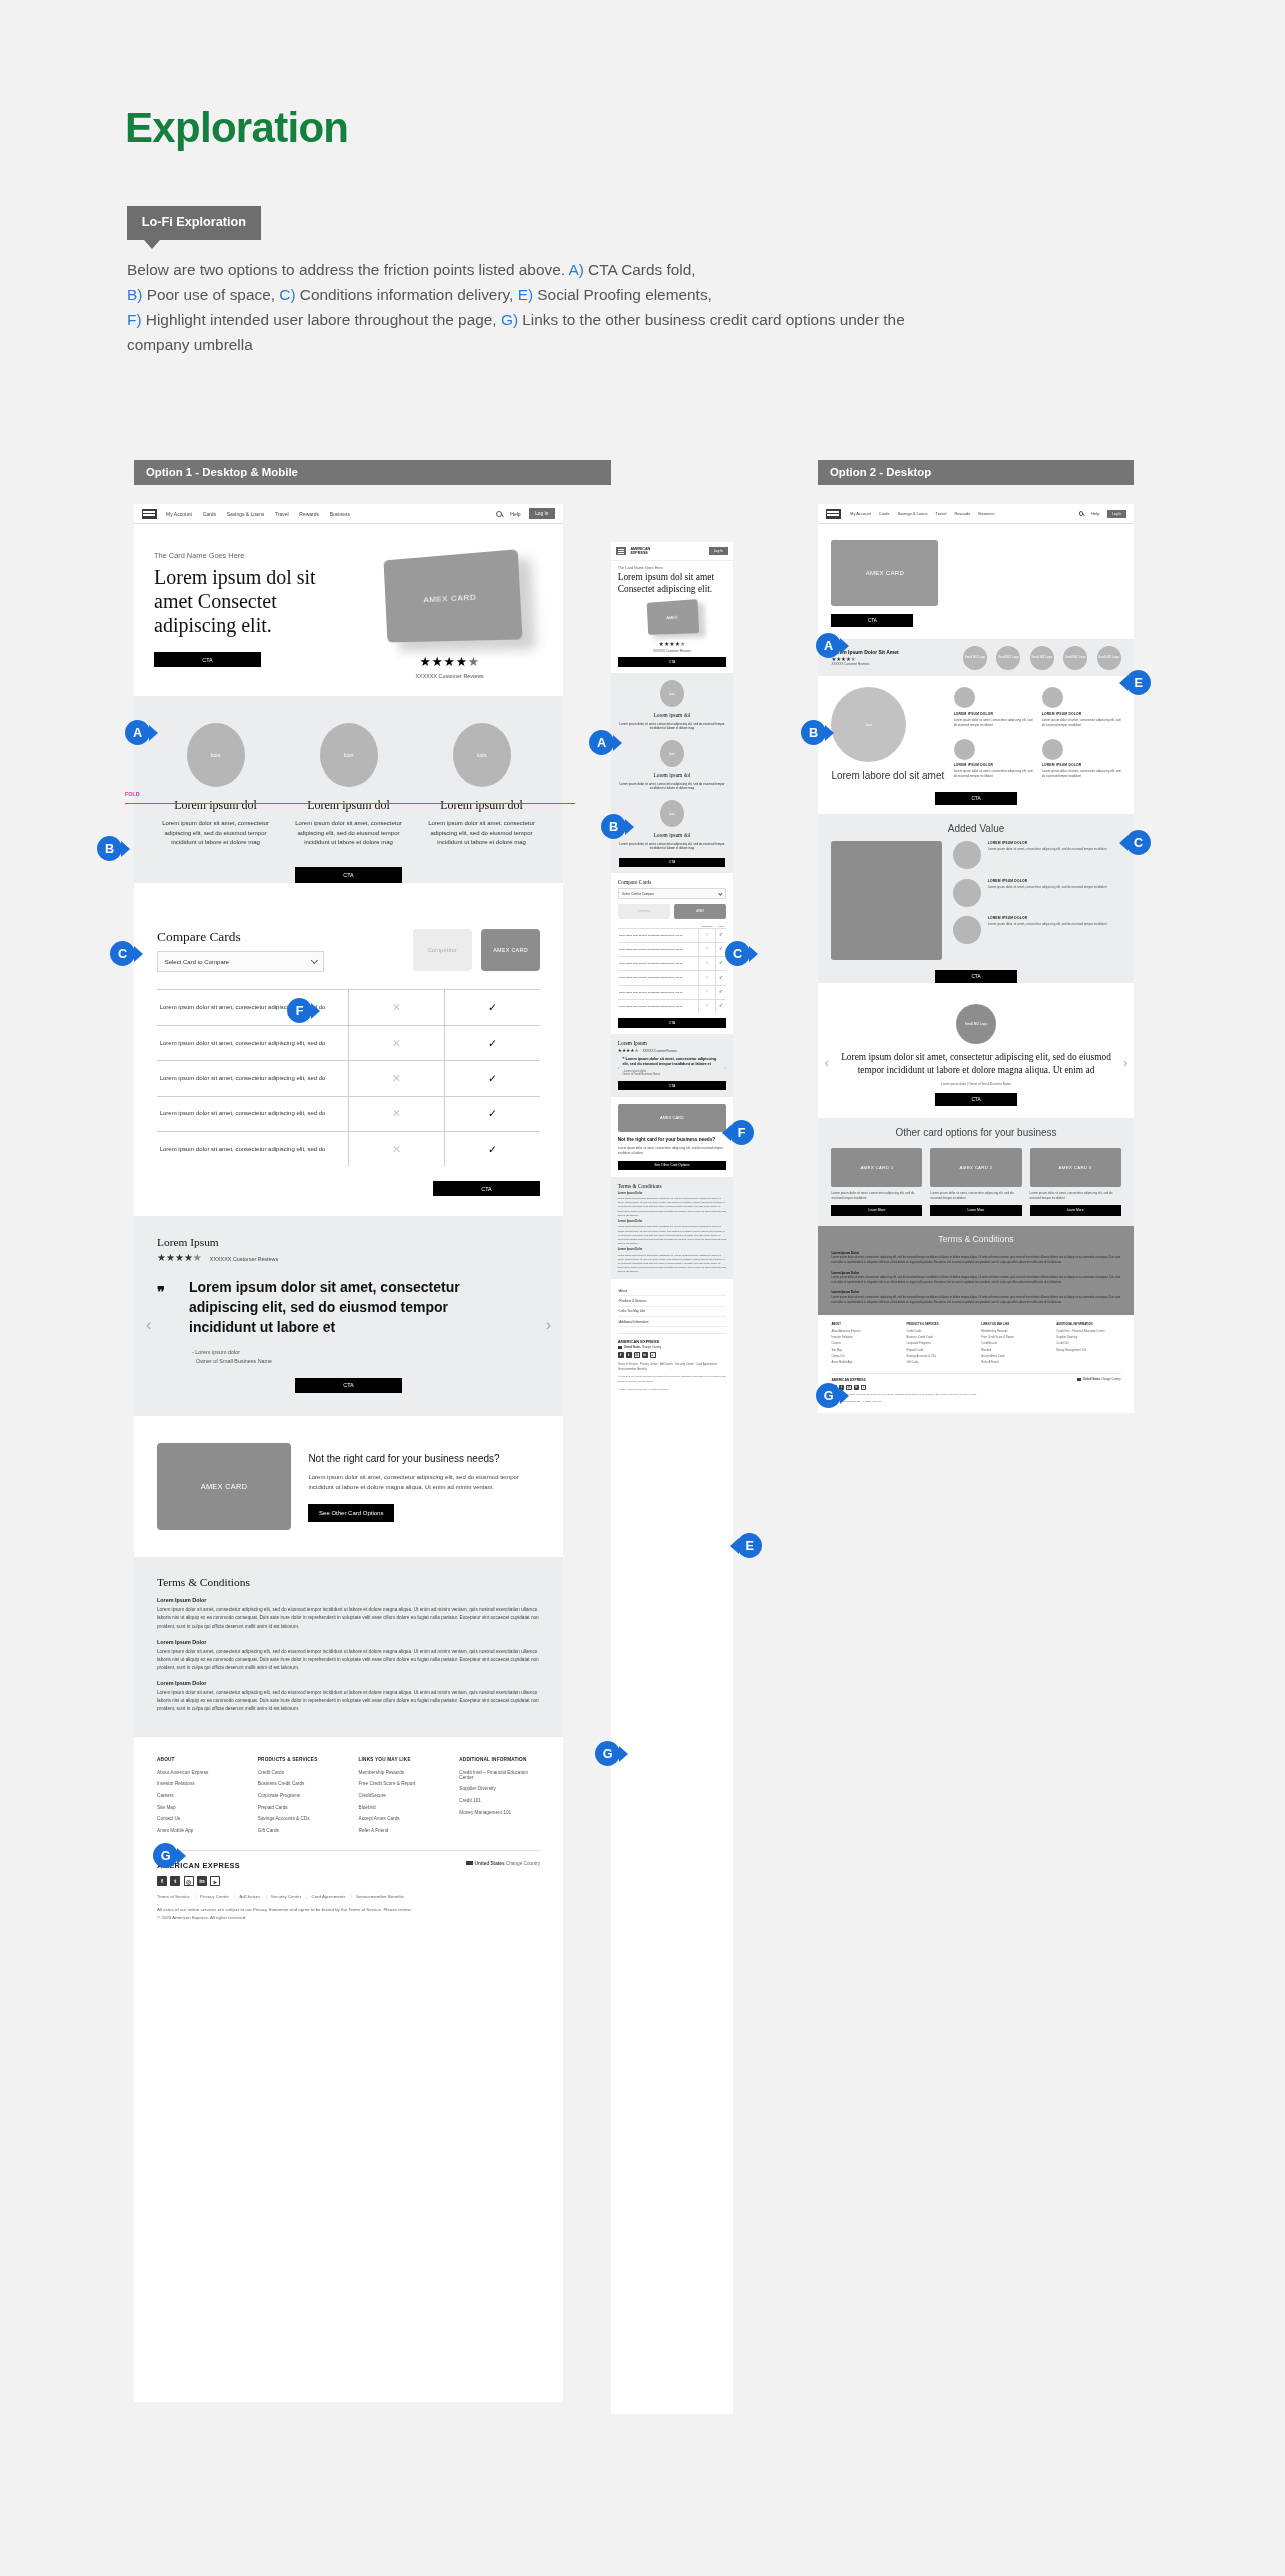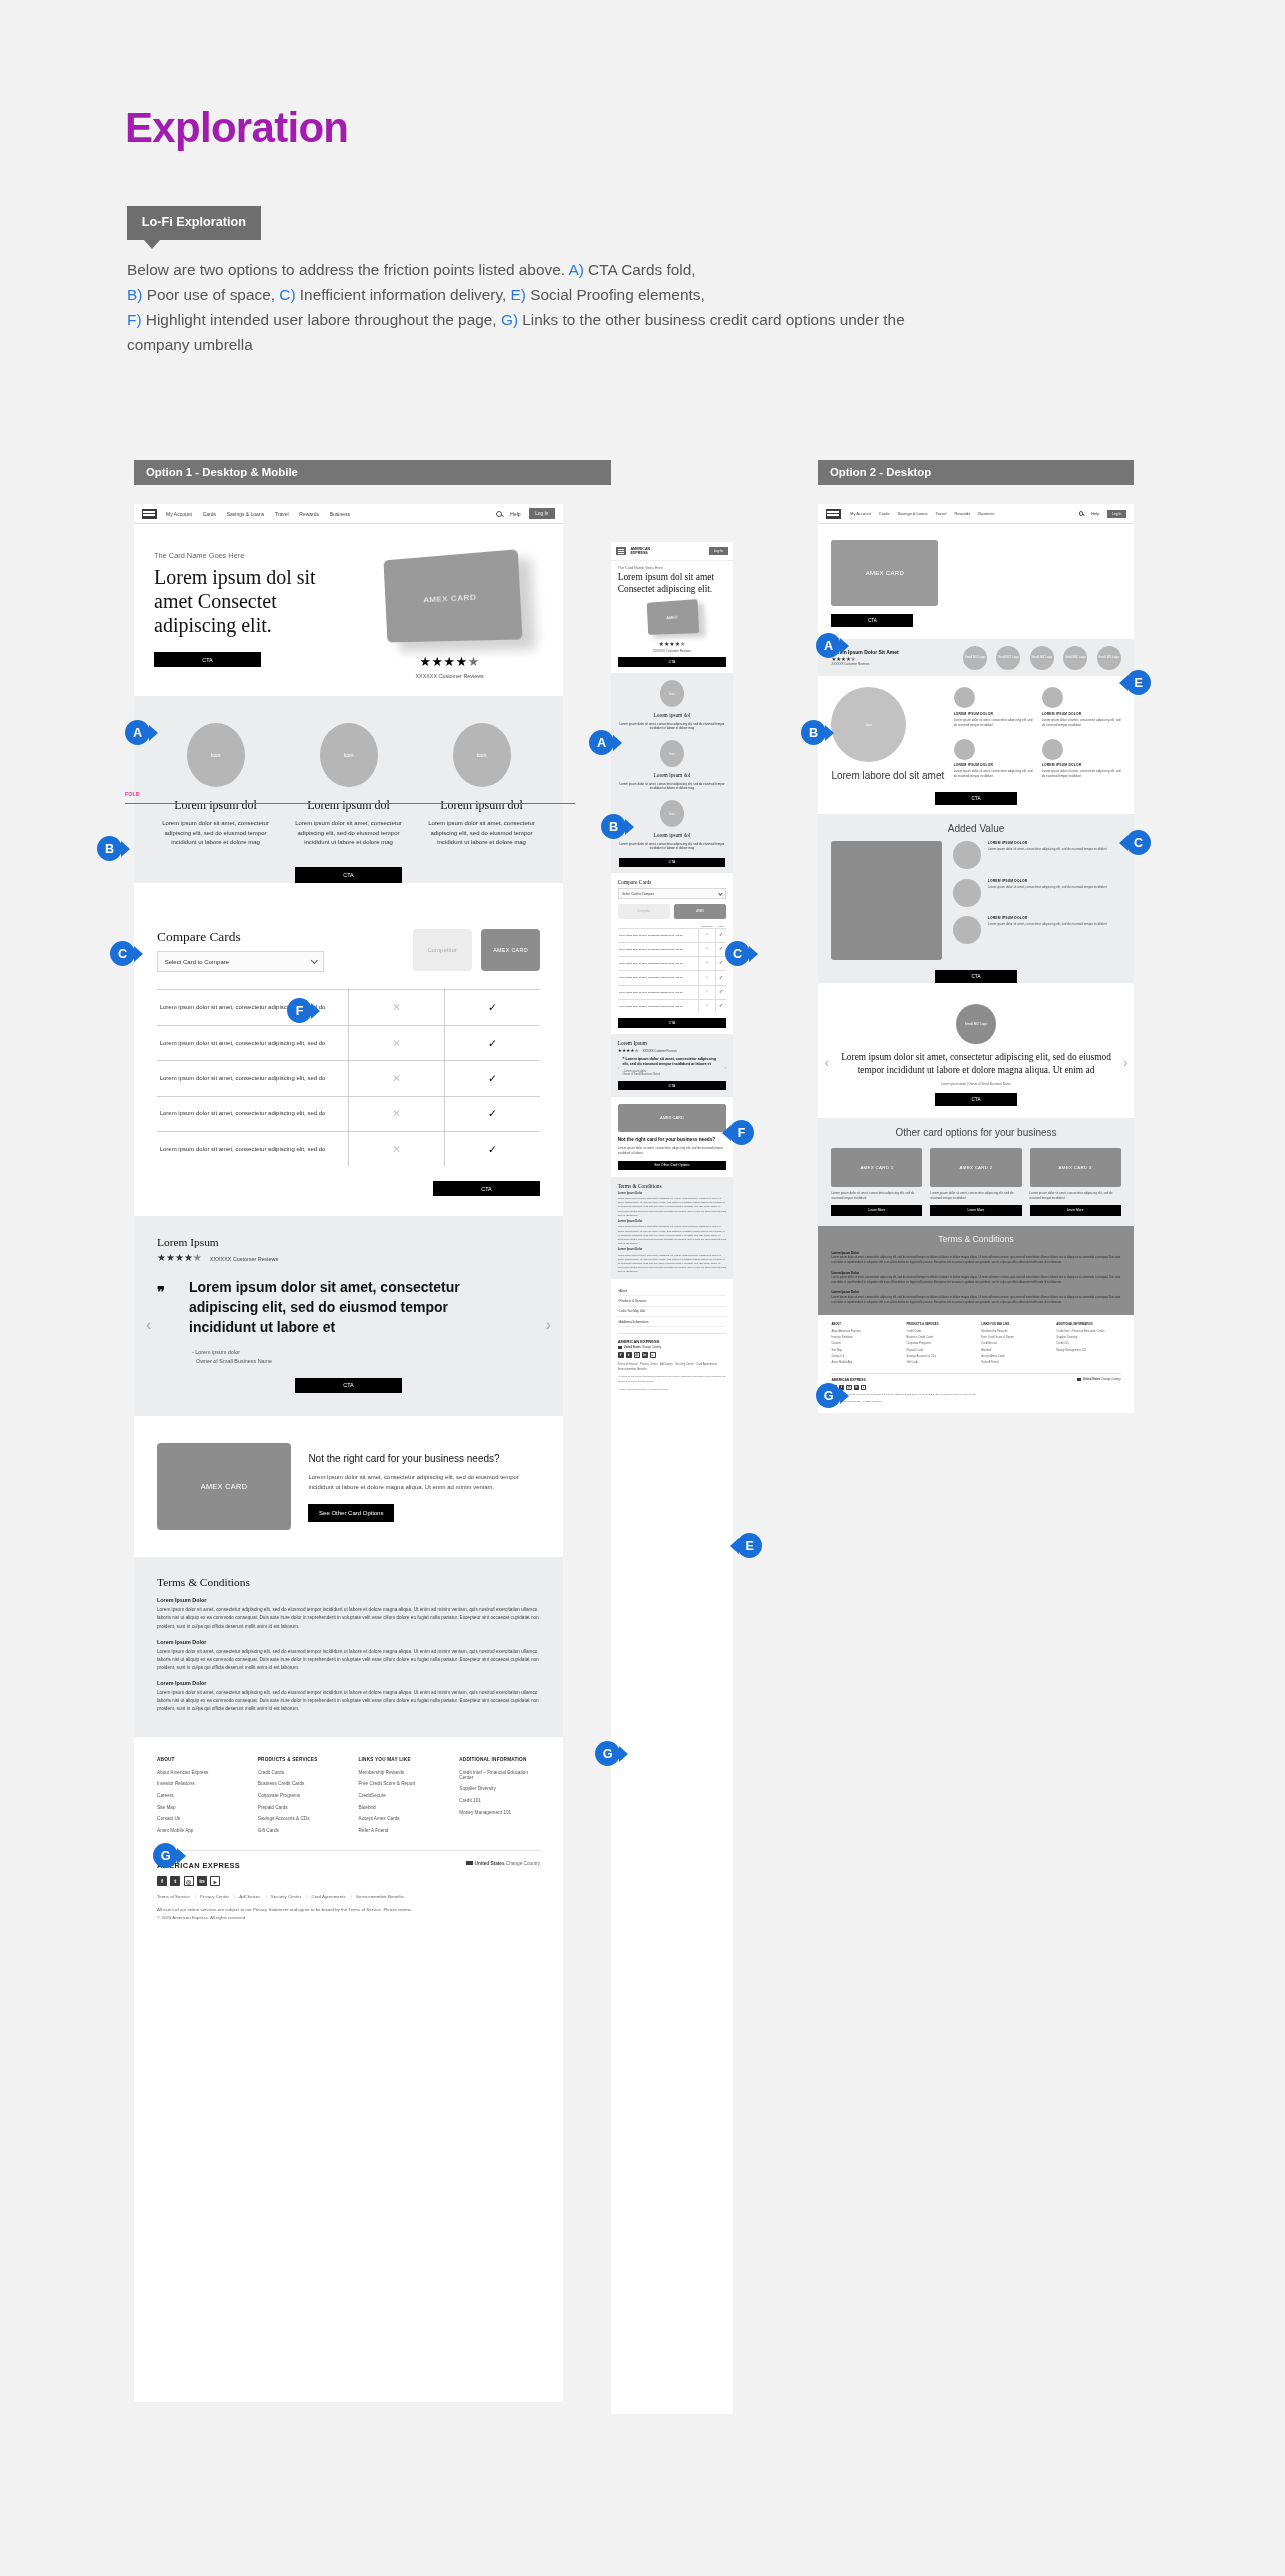--- a/index.html
+++ b/index.html
@@ -8,21 +8,21 @@
     background: #f2f2f2;
     font-family: "Liberation Sans", sans-serif;
     color: #333;
     position: relative;
     overflow: hidden;
   }
 
   
   .page-title {
     position: absolute; left: 125px; top: 104px;
-    font-size: 42px; font-weight: bold; color: #a21caf;
+    font-size: 42px; font-weight: bold; color: #15803d;
     letter-spacing: -0.7px;
   }
   .badge {
     position: absolute; left: 127px; top: 206px;
     background: #6e6e6e; color: #fff;
     font-size: 12.7px; font-weight: bold;
     padding: 9.4px 14.7px 10.7px 14.7px;
   }
   .badge:after {
     content:""; position:absolute; left: 17.4px; bottom: -9.4px;
@@ -257,21 +257,21 @@
   }
   .pin.left:after { right:auto; left:-7.4px; border-left:none; border-right:9.4px solid #1a6ed8; }
 </style>
 </head>
 <body>
 
 <div class="page-title">Exploration</div>
 <div class="badge">Lo-Fi Exploration</div>
 <div class="intro">
   <span>Below are two options to address the friction points listed above. </span><span class="k">A)</span><span> CTA Cards fold, </span><br>
-  <span class="k">B)</span><span> Poor use of space, </span><span class="k">C)</span><span> Inefficient information delivery, </span><span class="k">E)</span><span> Social Proofing elements, </span><br>
+  <span class="k">B)</span><span> Poor use of space, </span><span class="k">C)</span><span> Conditions information delivery, </span><span class="k">E)</span><span> Social Proofing elements, </span><br>
   <span class="k">F)</span><span> Highlight intended user labore throughout the page, </span><span class="k">G)</span><span> Links to the other business credit card options under the company umbrella</span>
 </div>
 
 <div class="opt-bar" id="opt1bar">Option 1 - Desktop &amp; Mobile</div>
 <div class="opt-bar" id="opt2bar">Option 2 - Desktop</div>
 
 <div class="fold-lbl">FOLD</div>
 <div class="fold-line"></div>
 
 <div class="frame" id="f-desktop">

